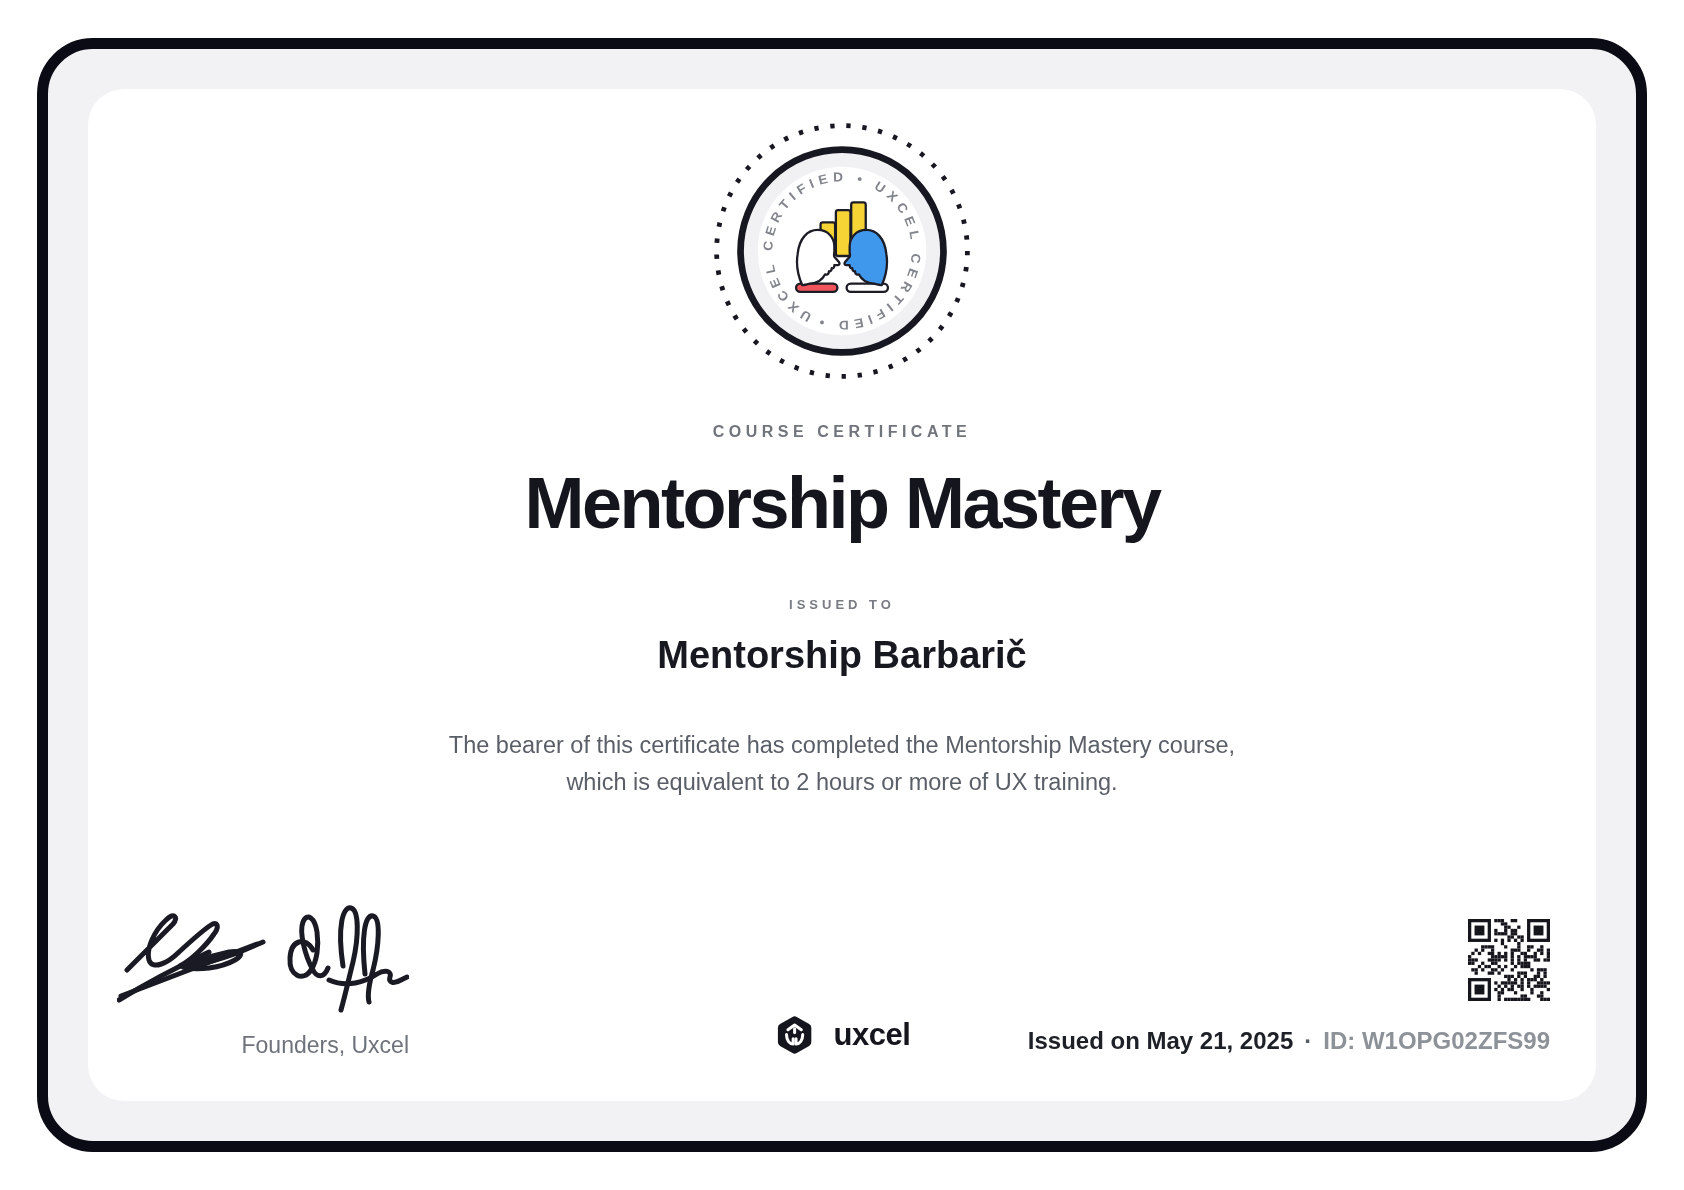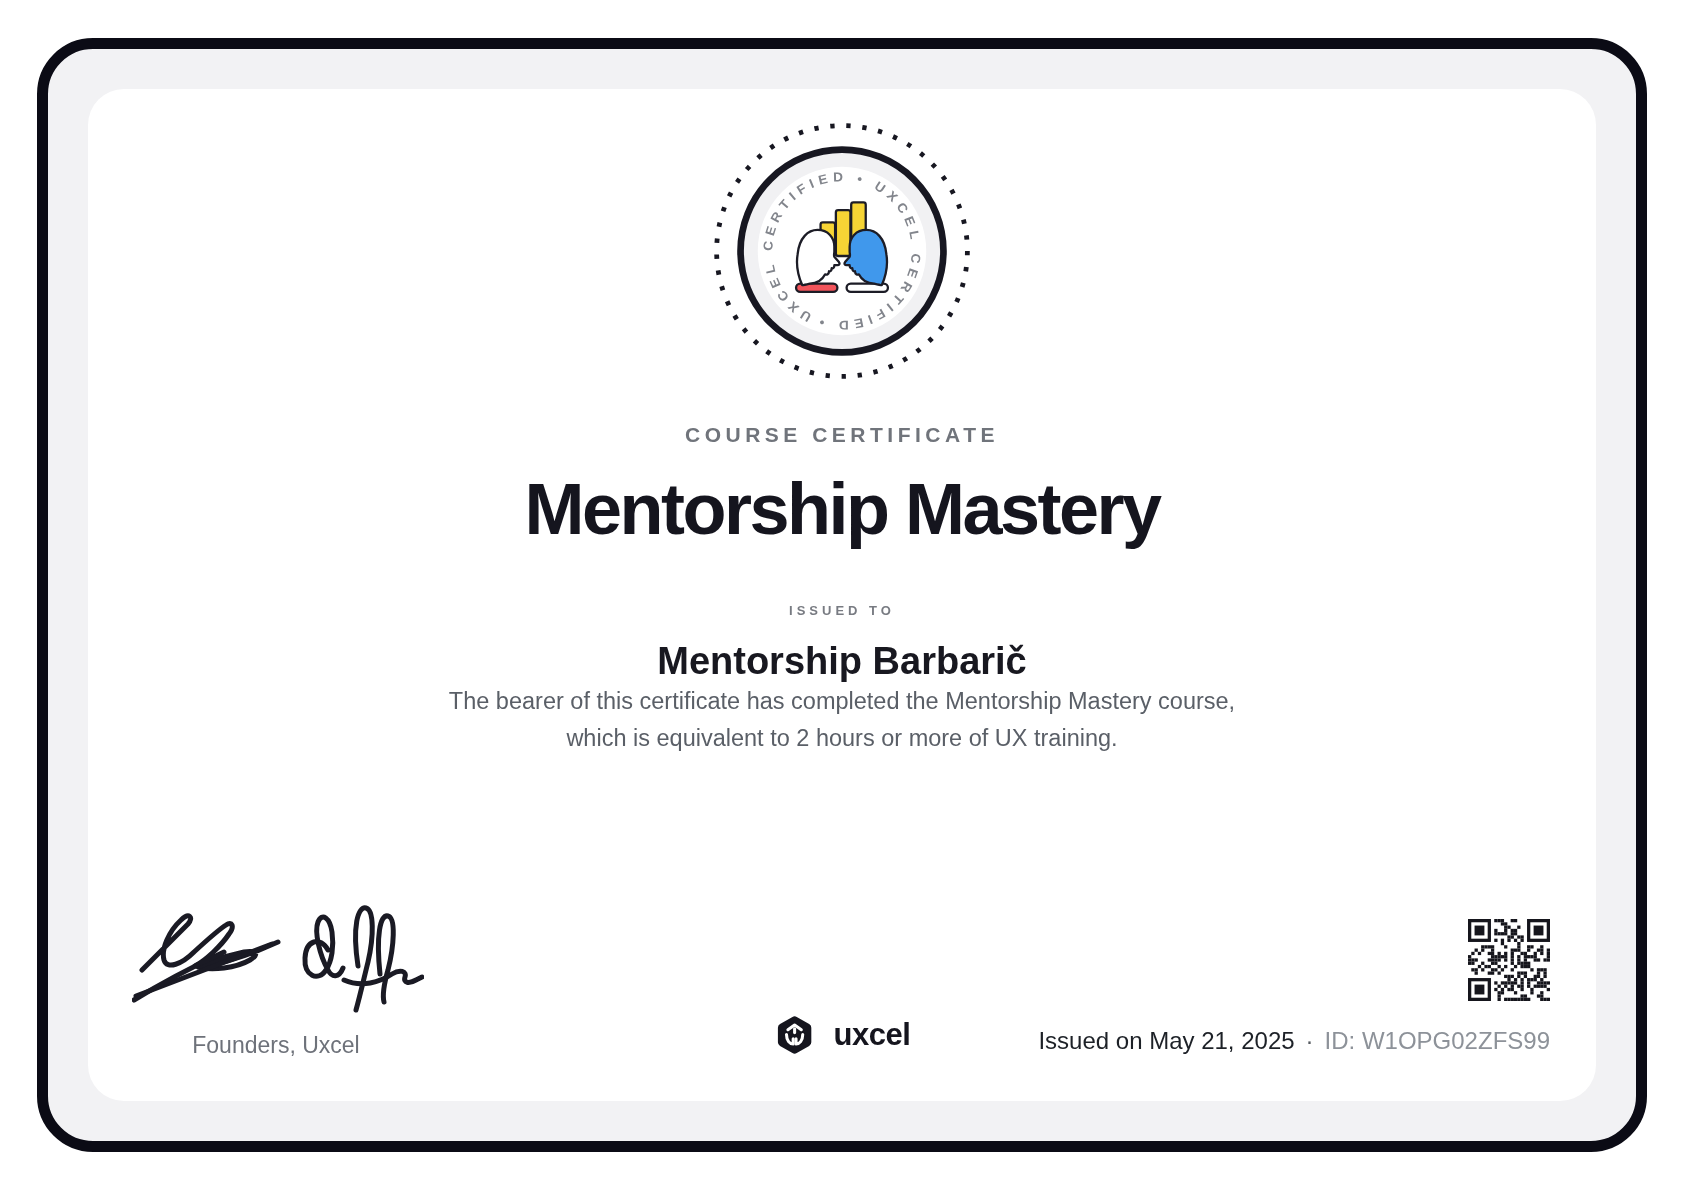--- a/index.html
+++ b/index.html
@@ -12,46 +12,46 @@
     position:absolute;left:37px;top:38px;width:1610px;height:1114px;
     box-sizing:border-box;border:11px solid #0b0b15;border-radius:56px;
     background:#f2f2f4;
   }
   .cert{
     position:absolute;inset:40px;background:#ffffff;border-radius:36px;
   }
   .content{position:absolute;top:0;left:0;right:0;text-align:center;}
   .badge-svg{margin-top:28px;display:inline-block;}
   .kicker{
-    margin-top:34px;font-size:21px;font-weight:bold;letter-spacing:4.5px;
+    margin-top:34px;font-size:16px;font-weight:bold;letter-spacing:4.5px;
     color:#70747b;
   }
   .title{
     margin-top:26px;font-size:72px;font-weight:bold;letter-spacing:-2.5px;
     color:#15151e;line-height:1;
   }
   .issued-label{
     margin-top:58px;font-size:13px;font-weight:bold;letter-spacing:4px;
     color:#787b82;
   }
   .name{
     margin-top:22px;font-size:38px;font-weight:bold;color:#181820;
   }
   .desc{
-    font-size:23.5px;color:#5a5f67;line-height:37px;
-  }
-  .sig-block{position:absolute;left:40px;bottom:42px;text-align:center;}
+    margin-top:50px;font-size:23.5px;color:#5a5f67;line-height:37px;
+  }
+  .sig-block{position:absolute;left:25px;bottom:42px;text-align:right;}
   .sig-svg{display:block;margin-bottom:16px;margin-left:4px;}
   .sig-label{font-size:23px;color:#6e727a;}
   .brand{
     position:absolute;left:50%;bottom:44px;transform:translateX(-50%);
     display:flex;align-items:center;gap:18px;
   }
   .brand-name{font-size:31px;font-weight:bold;color:#15151e;letter-spacing:-0.5px;}
-  .right-block{position:absolute;right:46px;bottom:46px;text-align:right;}
+  .right-block{position:absolute;right:46px;bottom:46px;text-align:right;font-weight:bold;}
   .qr-svg{display:inline-block;margin-bottom:22px;}
   .issue-line{font-size:24px;white-space:nowrap;}
   .issue-date{color:#1d2127;}
   .dot-sep{color:#565b61;margin:0 11px;}
   .cert-id{color:#8d9299;}
 </style>
 </head>
 <body>
 
 <div class="frame">

